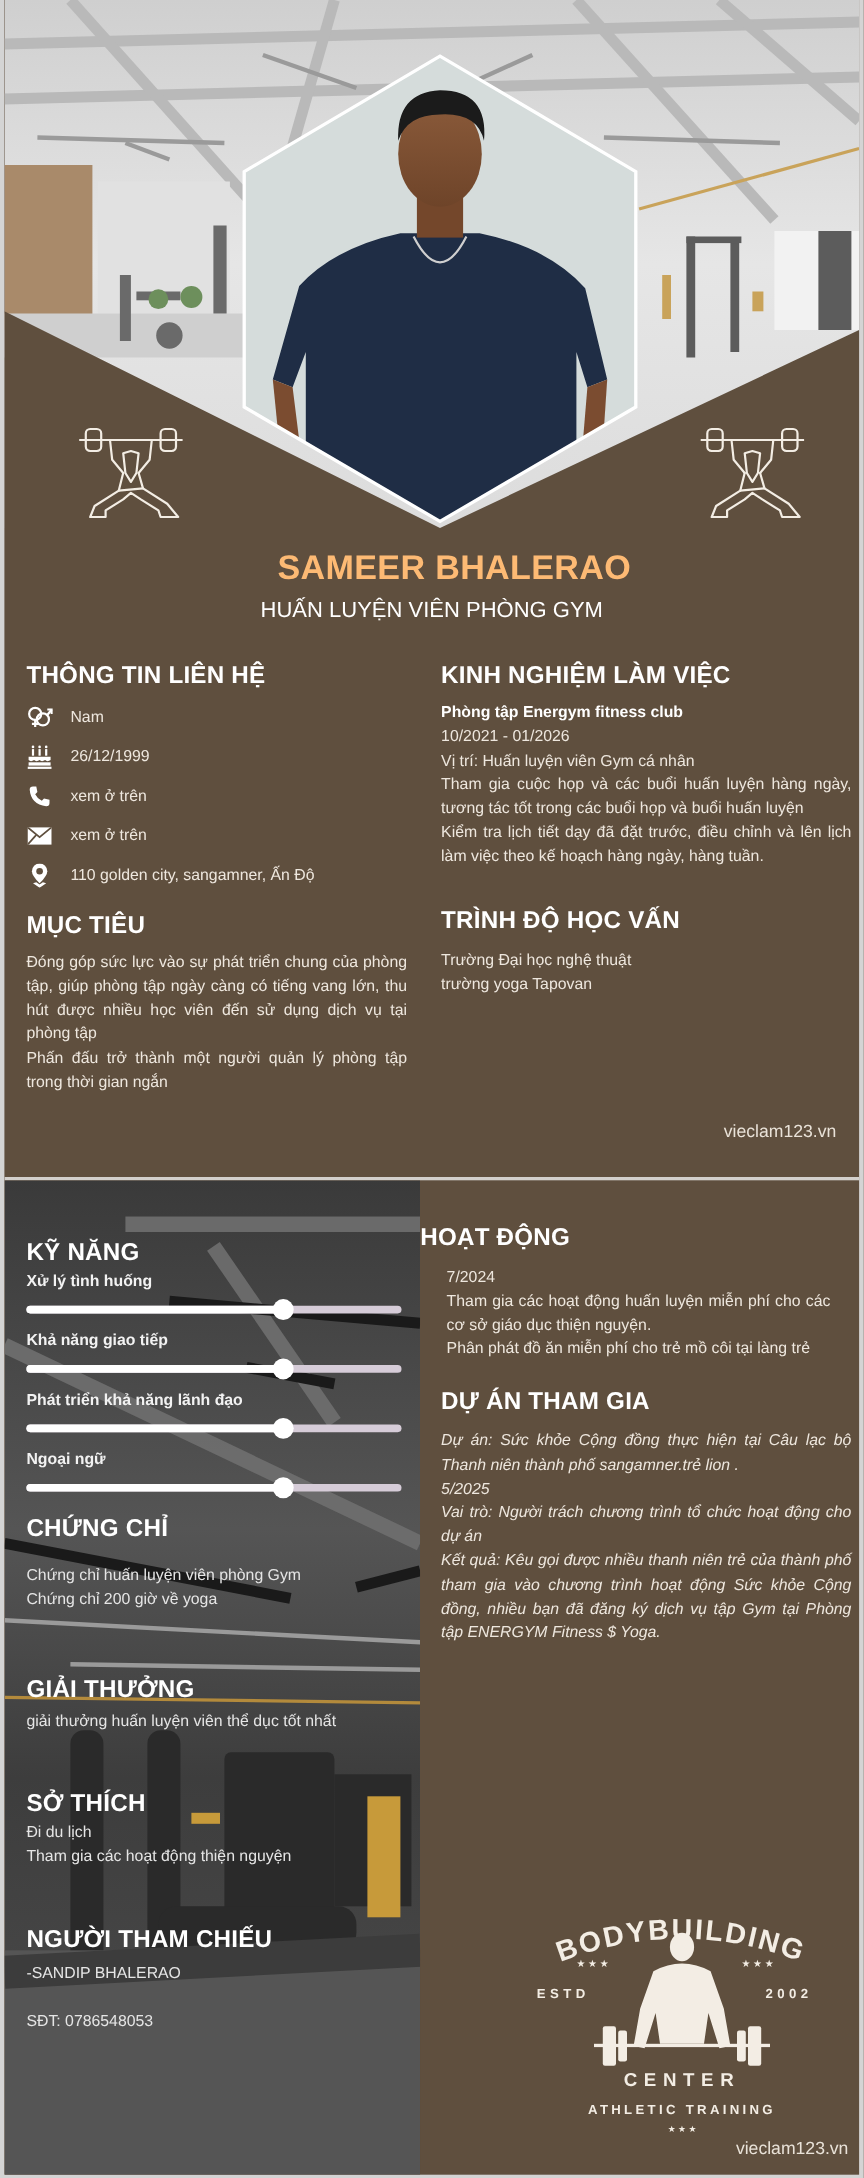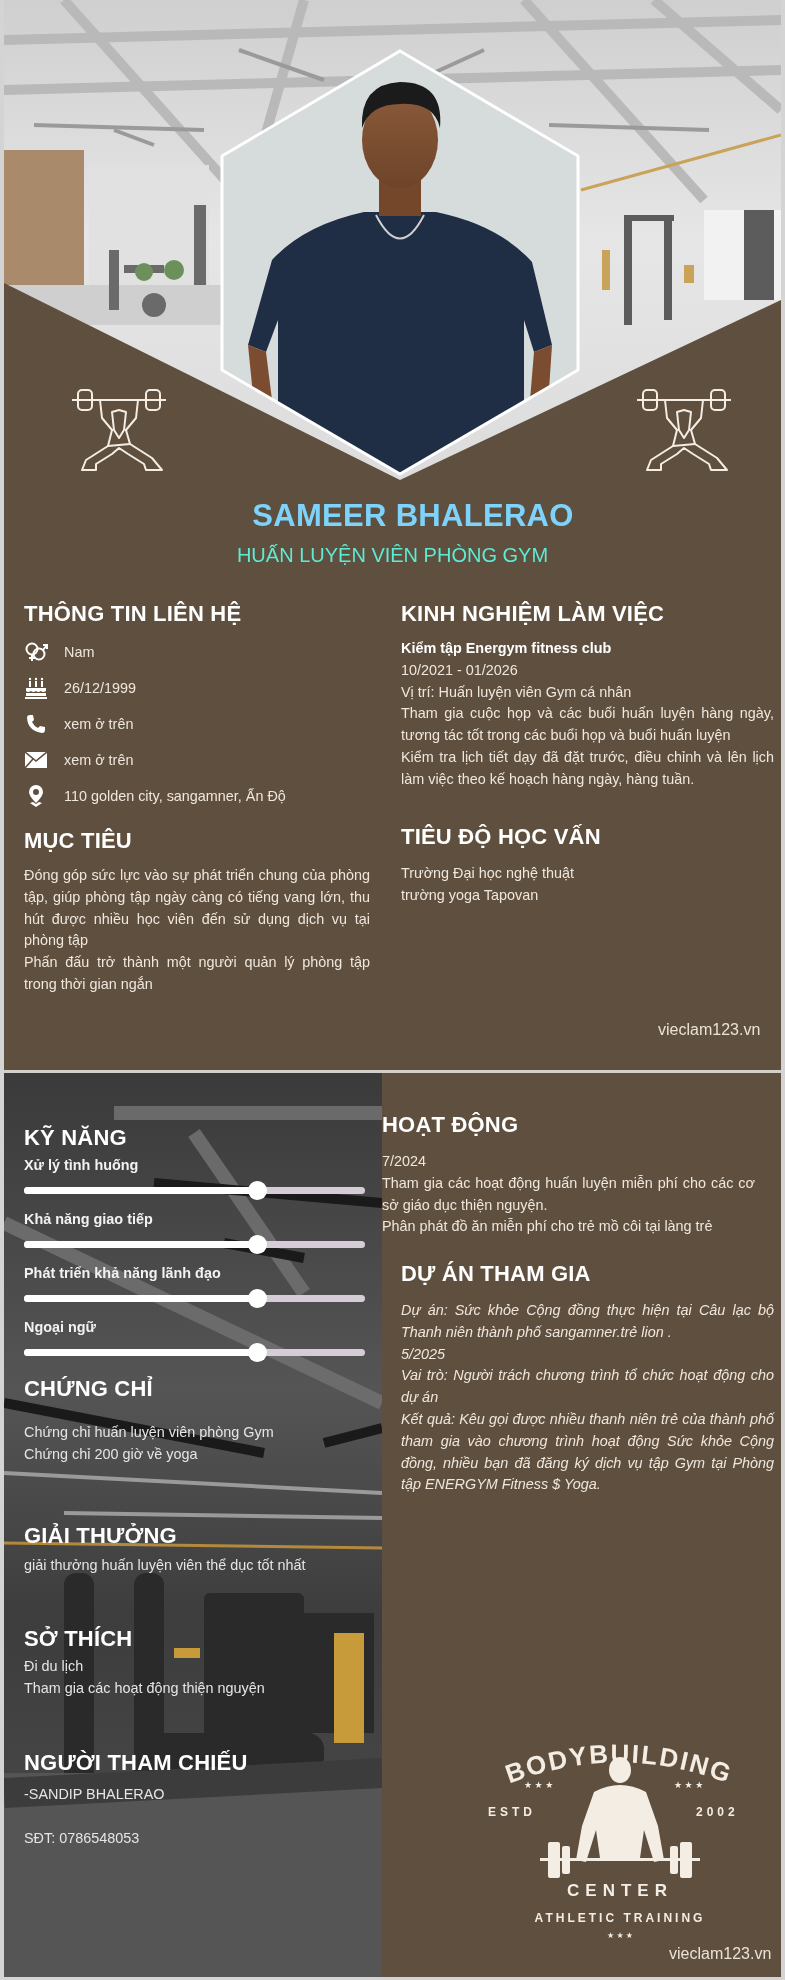--- a/index.html
+++ b/index.html
@@ -6,22 +6,22 @@
   html, body { width: 785px; height: 1980px; background: #d4d4d4; overflow: hidden; }
   body { font-family: "Liberation Sans", "DejaVu Sans", sans-serif; color: #f3efe9; position: relative; }
 
   .page { position: absolute; left: 4px; top: 0; width: 777px; height: 1977px; background: #5f4f3e; overflow: hidden; }
 
   
   .hero { position: absolute; left: 0; top: 0; width: 777px; height: 480px; }
   .hero svg { position: absolute; left: 0; top: 0; }
 
   .name-block { position: absolute; left: 0; top: 496px; width: 777px; text-align: center; }
-  .name { font-size: 31px; font-weight: bold; letter-spacing: 0.3px; color: #7dd3fc; line-height: 40px; padding-left: 41px; }
-  .role { font-size: 20px; color: #5eead4; margin-top: 6px; line-height: 26px; }
+  .name { font-size: 31px; font-weight: bold; letter-spacing: 0.3px; color: #fdba74; line-height: 40px; padding-left: 41px; }
+  .role { font-size: 20px; color: #ffffff; margin-top: 6px; line-height: 26px; }
 
   
   .col { position: absolute; }
   .sec-title { font-size: 22px; font-weight: bold; color: #ffffff; letter-spacing: 0.2px; line-height: 28px; }
   .txt { font-size: 14.4px; line-height: 21.8px; color: #eee7de; text-align: justify; }
   .txt-line { display: block; }
   .bold-line { font-weight: bold; color: #ffffff; }
 
   .contact-row { display: flex; align-items: center; height: 36px; }
   .contact-icon { width: 24px; height: 24px; margin-right: 16px; display: flex; align-items: center; justify-content: center; }
@@ -235,30 +235,30 @@
     <div class="sec-title">MỤC TIÊU</div>
     <div class="txt" style="margin-top:10px;">
       <span class="txt-line">Đóng góp sức lực vào sự phát triển chung của phòng tập, giúp phòng tập ngày càng có tiếng vang lớn, thu hút được nhiều học viên đến sử dụng dịch vụ tại phòng tập</span>
       <span class="txt-line">Phấn đấu trở thành một người quản lý phòng tập trong thời gian ngắn</span>
     </div>
   </div>
 
   <div class="col" style="left:397px; top:600px; width:373px;">
     <div class="sec-title">KINH NGHIỆM LÀM VIỆC</div>
     <div class="txt" style="margin-top:10px;">
-      <span class="txt-line bold-line">Kiểm tập Energym fitness club</span>
+      <span class="txt-line bold-line">Phòng tập Energym fitness club</span>
       <span class="txt-line">10/2021 - 01/2026</span>
       <span class="txt-line">Vị trí: Huấn luyện viên Gym cá nhân</span>
       <span class="txt-line">Tham gia cuộc họp và các buổi huấn luyện hàng ngày, tương tác tốt trong các buổi họp và buổi huấn luyện</span>
       <span class="txt-line">Kiểm tra lịch tiết dạy đã đặt trước, điều chỉnh và lên lịch làm việc theo kế hoạch hàng ngày, hàng tuần.</span>
     </div>
   </div>
 
   <div class="col" style="left:397px; top:823px; width:373px;">
-    <div class="sec-title">TIÊU ĐỘ HỌC VẤN</div>
+    <div class="sec-title">TRÌNH ĐỘ HỌC VẤN</div>
     <div class="txt" style="margin-top:12px;">
       <span class="txt-line">Trường Đại học nghệ thuật</span>
       <span class="txt-line">trường yoga Tapovan</span>
     </div>
   </div>
 
   <div class="watermark" style="left:654px; top:1021px;">vieclam123.vn</div>
 
   <div class="divider"></div>
 
@@ -374,21 +374,21 @@
       <div style="position:absolute; top:676px; width:345px;">
         <div class="sec-title">NGƯỜI THAM CHIẾU</div>
         <div class="plain" style="margin-top:6px;">-SANDIP BHALERAO</div>
         <div class="plain" style="margin-top:22px;">SĐT: 0786548053</div>
       </div>
     </div>
   </div>
 
   <div class="col" style="left:378px; top:1111px; width:373px;">
     <div class="sec-title">HOẠT ĐỘNG</div>
-    <div class="txt" style="margin-top:12px;">
+    <div class="txt" style="margin-top:12px;margin-left:24px;">
       <span class="txt-line">7/2024</span>
       <span class="txt-line">Tham gia các hoạt động huấn luyện miễn phí cho các cơ sở giáo dục thiện nguyện.</span>
       <span class="txt-line">Phân phát đồ ăn miễn phí cho trẻ mồ côi tại làng trẻ</span>
     </div>
   </div>
 
   <div class="col" style="left:397px; top:1260px; width:373px;">
     <div class="sec-title">DỰ ÁN THAM GIA</div>
     <div class="txt" style="margin-top:12px;font-style:italic;">
       <span class="txt-line">Dự án: Sức khỏe Cộng đồng thực hiện tại Câu lạc bộ Thanh niên thành phố sangamner.trẻ lion .</span>

